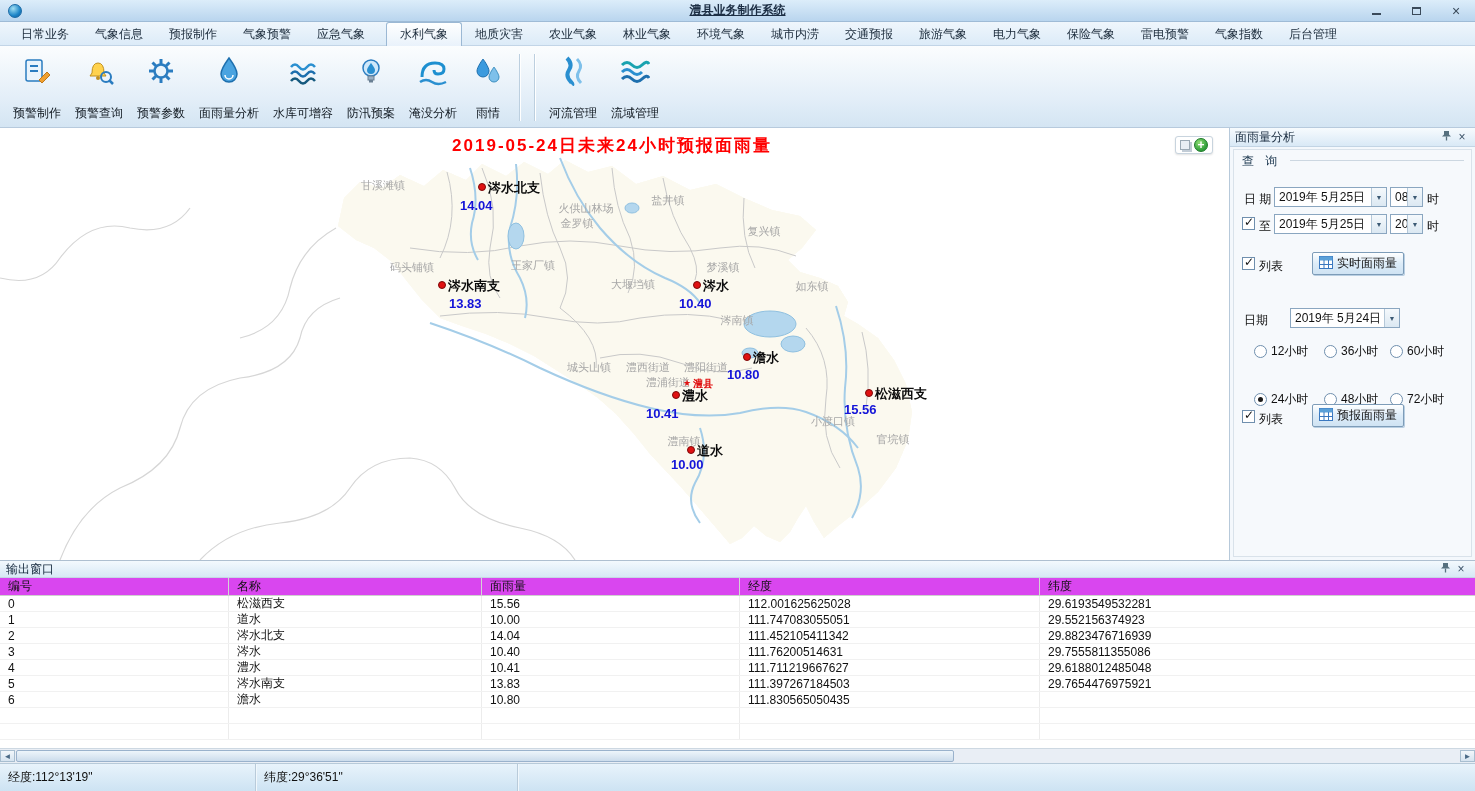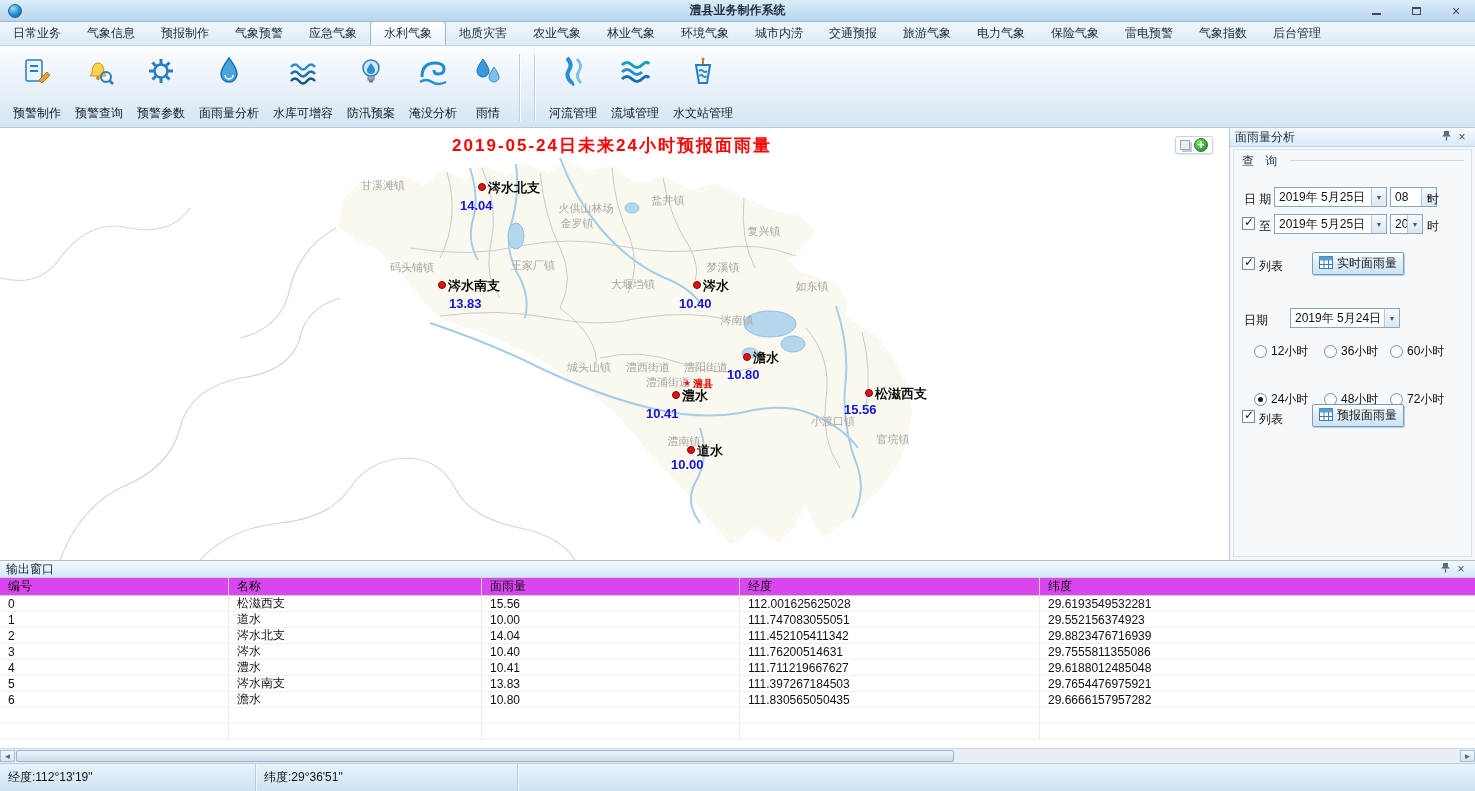--- a/index.html
+++ b/index.html
@@ -7,33 +7,33 @@
     font-family:"Liberation Sans","DejaVu Sans",sans-serif; font-size:12px; color:#111; }
   .app { width:1475px; height:791px; display:flex; flex-direction:column; background:#fff; }
 
   
   .titlebar { position:relative; height:22px; flex:0 0 22px;
     background:linear-gradient(#dcedfa,#b9d5ee); border-bottom:1px solid #9fbbd6;
     display:flex; align-items:center; padding:0 8px; }
   .app-icon { width:14px; height:14px; border-radius:50%;
     background:radial-gradient(circle at 35% 30%, #9fdef2, #1e86c8 60%, #0f5a98);
     border:1px solid #1a6aa5; }
-  .title-text { position:absolute; left:0; right:0; text-align:center; font-weight:bold; color:#1c2e44; }
+  .title-text { position:absolute; left:0; right:0; text-align:center; font-weight:bold; color:#1c2e44;text-decoration:underline; }
   .win-btns { margin-left:auto; display:flex; gap:18px; z-index:2; }
   .win-btn { width:22px; height:16px; display:flex; align-items:center; justify-content:center; color:#3a4a5a; }
   .min-glyph { width:9px; height:0; border-bottom:2px solid #3a4a5a; margin-top:6px; }
   .max-glyph { width:9px; height:8px; border:1px solid #3a4a5a; border-top-width:2px; }
   .close-glyph { font-size:14px; line-height:14px; }
 
   
-  .menubar { height:16px; flex:0 0 24px; display:flex; align-items:flex-end; padding:0 0;
+  .menubar { height:16px; flex:0 0 24px; display:flex; align-items:center; padding:0 8px;
     background:linear-gradient(#eff6fc,#dcebf8); border-bottom:1px solid #c2d5e7; }
   .menu-item { padding:0 13px; line-height:24px; white-space:nowrap; color:#1a2a3a; }
   .menu-item.active { background:linear-gradient(#ffffff,#e9f2fb);
-    border:1px solid #9bb8d4; border-bottom:none; border-radius:3px 3px 0 0; line-height:23px; }
+    border:1px solid #9bb8d4; border-bottom:none; border-radius:3px 3px 0 0; line-height:23px;margin-left:8px; }
 
   
   .toolbar { height:82px; flex:0 0 82px; display:flex; align-items:stretch; padding:4px 6px 2px;
     background:linear-gradient(#fbfdfe,#e3eef8 65%,#d4e5f3); border-bottom:1px solid #b7cadd; }
   .tb-group { display:flex; }
   .tb-sep { width:1px; background:#bccfdf; box-shadow:1px 0 0 #ffffff; margin:4px 7px; }
   .tb-item { display:flex; flex-direction:column; align-items:center; justify-content:space-between;
     padding:3px 7px 2px; border-radius:3px; }
   .tb-icon { width:34px; height:36px; display:flex; align-items:center; justify-content:center; }
   .tb-label { white-space:nowrap; padding-bottom:1px; color:#101820; }
@@ -258,32 +258,20 @@
         </div>
         <div class="tb-item">
           <div class="tb-icon">
             <svg width="30" height="30">
               <path d="M2,9 Q7,4 12,9 T22,9 T29,8" fill="none" stroke="#19a3b0" stroke-width="3"></path>
               <path d="M2,16 Q7,11 12,16 T22,16" fill="none" stroke="#2a8fd0" stroke-width="3"></path>
               <path d="M2,23 Q7,18 12,23 T22,23 T29,22" fill="none" stroke="#1d6fae" stroke-width="3"></path>
             </svg>
           </div>
           <div class="tb-label">流域管理</div>
-        </div>
-        <div class="tb-item">
-          <div class="tb-icon">
-            <svg width="30" height="30">
-              <line x1="15" y1="2" x2="15" y2="9" stroke="#c08030" stroke-width="2"></line>
-              <circle cx="15" cy="3" r="1.5" fill="#c08030"></circle>
-              <path d="M8,9 L22,9 L19,27 L11,27 Z" fill="#e8f2fa" stroke="#2a7cc0" stroke-width="2"></path>
-              <path d="M11,15 Q13,13 15,15 T19,15" fill="none" stroke="#2a8fd0" stroke-width="2"></path>
-              <path d="M11.5,20 Q13.5,18 15,20 T18.5,20" fill="none" stroke="#2a8fd0" stroke-width="2"></path>
-            </svg>
-          </div>
-          <div class="tb-label">水文站管理</div>
         </div>
       </div>
     </div>
 
   <div class="workspace">
 
     <div class="map-area">
       <svg id="map-svg" width="1229" height="432" viewBox="0 0 1229 432">
 
         <g fill="none" stroke="#d6d6d6" stroke-width="1.2">
@@ -396,21 +384,21 @@
 
       <div class="panel-body">
         <span class="group-label">查 询</span>
         <span class="group-line"></span>
 
         <span class="lbl" style="top:41px;left:10px">日 期</span>
         <div class="combo" style="top:37px;left:40px;width:113px">
           <span class="val">2019年 5月25日</span>
           <span class="arrow">▼</span>
         </div>
-        <div class="combo" style="top:37px;left:156px;width:47px">
+        <div class="combo" style="top:37px;left:156px;width:33px">
           <span class="val">08</span>
           <span class="arrow">▼</span>
         </div>
         <span class="lbl" style="top:41px;left:193px">时</span>
 
         <span class="checkbox checked" style="top:67px;left:8px"></span>
         <span class="lbl" style="top:68px;left:25px">至</span>
         <div class="combo" style="top:64px;left:40px;width:113px">
           <span class="val">2019年 5月25日</span>
           <span class="arrow">▼</span>
@@ -545,21 +533,20 @@
         <div class="t-cell c1">涔水南支</div>
         <div class="t-cell c2">13.83</div>
         <div class="t-cell c3">111.397267184503</div>
         <div class="t-cell c4">29.7654476975921</div>
       </div>
       <div class="t-row">
         <div class="t-cell c0">6</div>
         <div class="t-cell c1">澹水</div>
         <div class="t-cell c2">10.80</div>
         <div class="t-cell c3">111.830565050435</div>
-        <div class="t-cell c4">29.6666157957282</div>
       </div>
       <div class="t-row">
         <div class="t-cell c0"></div>
         <div class="t-cell c1"></div>
         <div class="t-cell c2"></div>
         <div class="t-cell c3"></div>
         <div class="t-cell c4"></div>
       </div>
       <div class="t-row">
         <div class="t-cell c0"></div>

